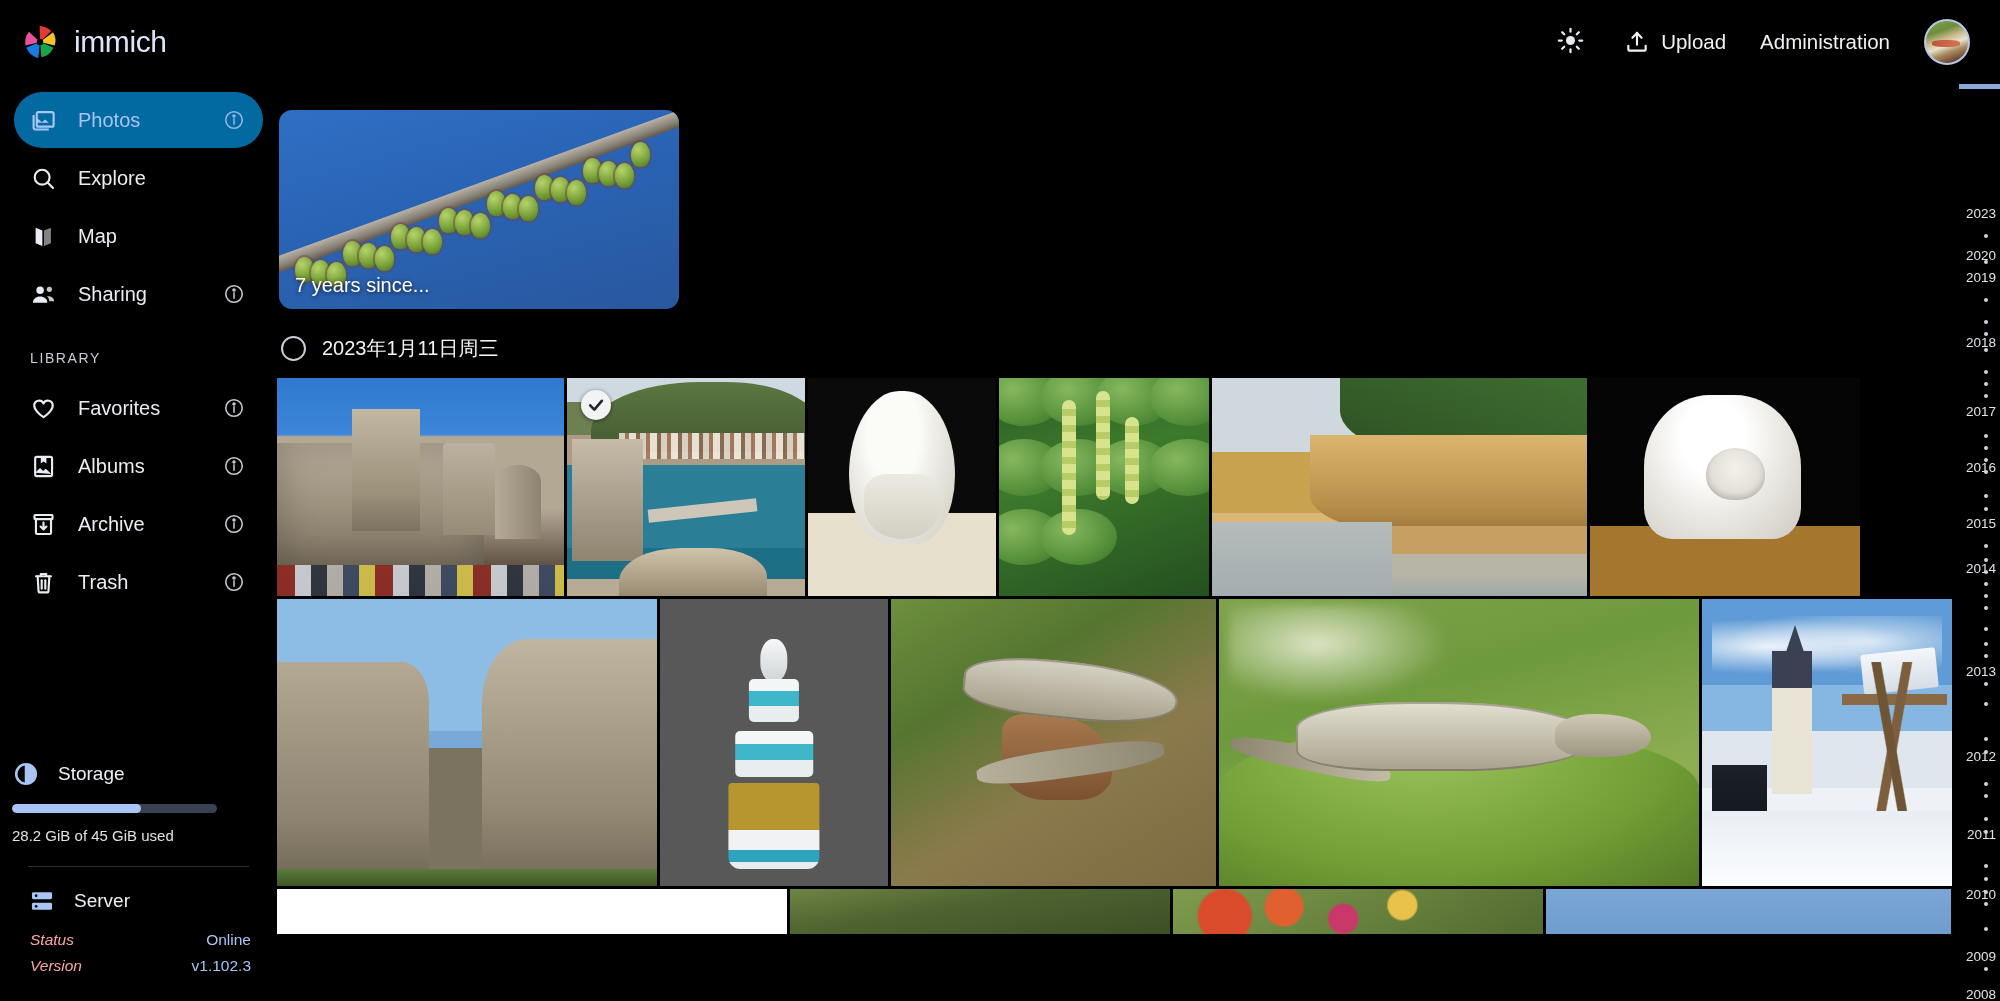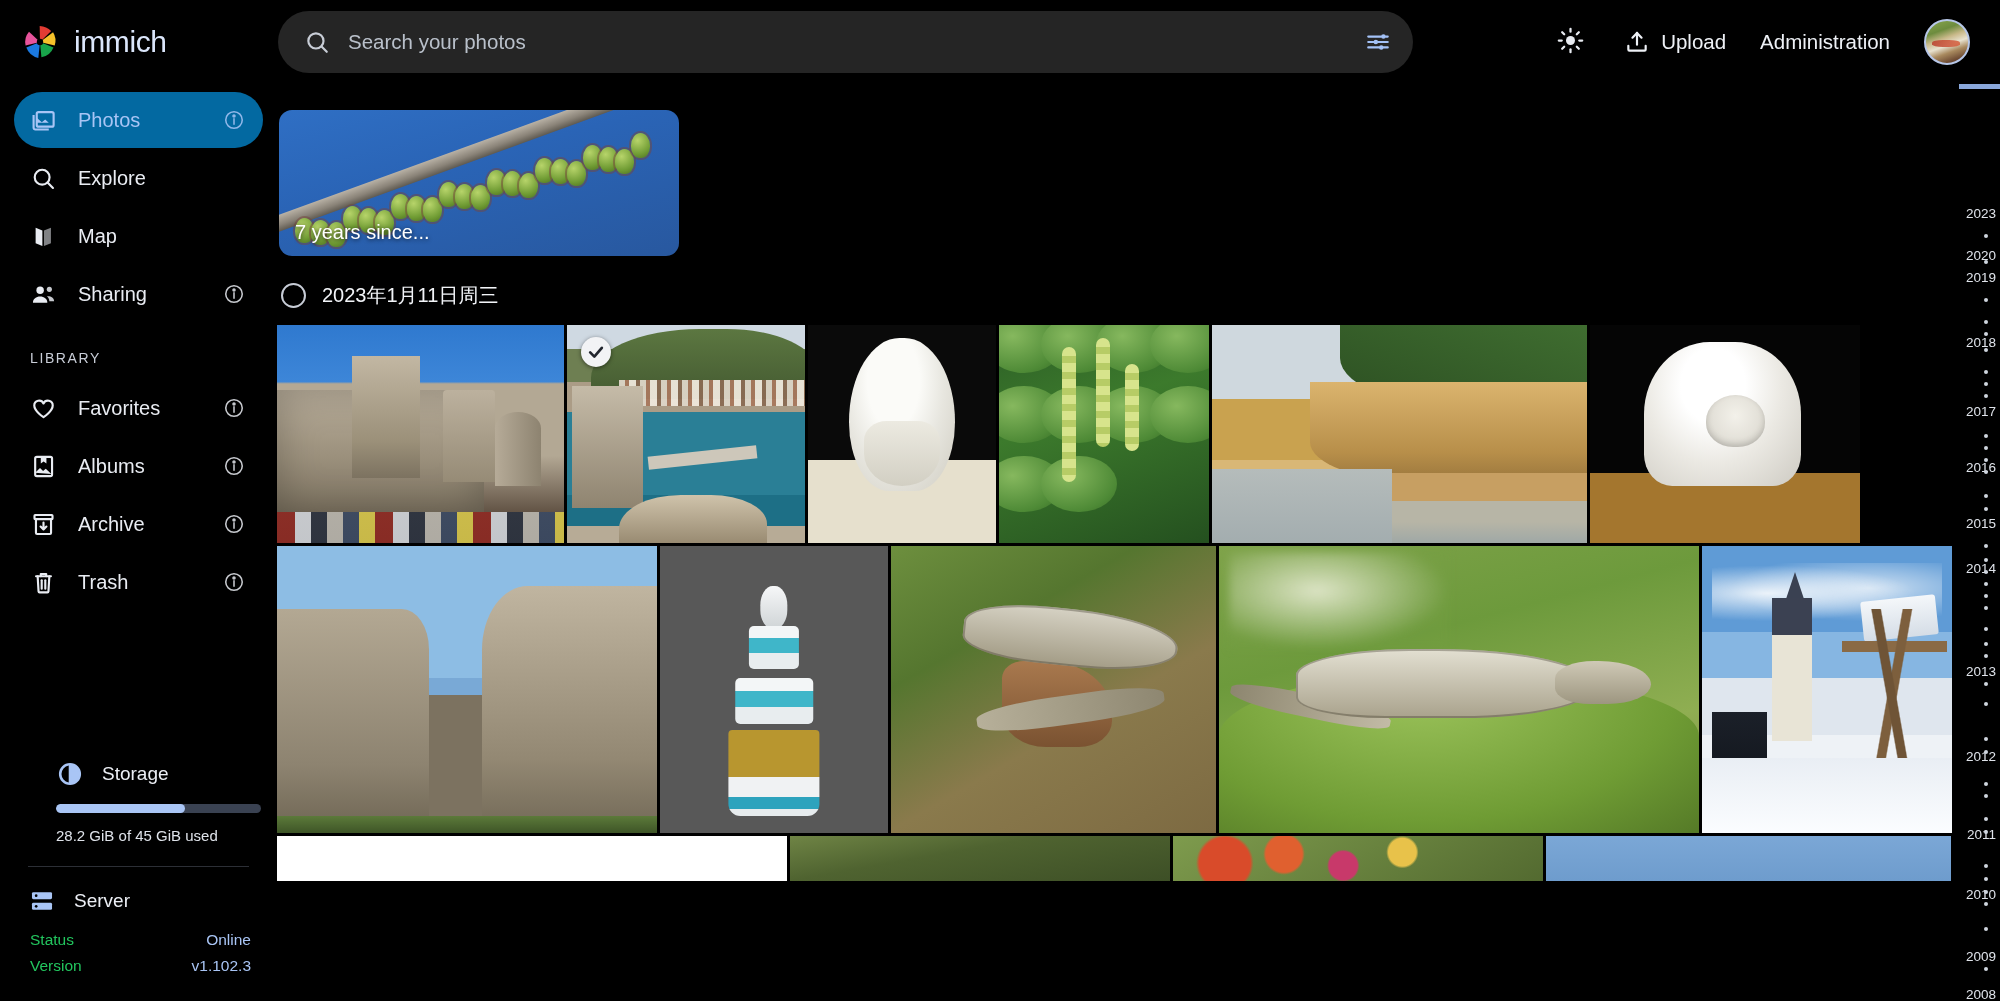--- a/index.html
+++ b/index.html
@@ -83,45 +83,45 @@
   .nav-item.active { background: #0369a1; color: #a9c5f5; }
   .nav-item.active .ni-ico { color: #a9c5f5; }
   .nav-item.active .ni-label { color: #a9c5f5; }
 
   .lib-title {
     font-size: 14px; letter-spacing: 1.6px; color: #c9ced8;
     padding: 26px 0 14px 30px;
   }
   .sidebar-spacer { flex: 1; }
 
-  .storage-box { padding: 0 26px 0 40px; margin-left: 16px; }
+  .storage-box { padding: 0 26px 0 12px; }
   .storage-head { display:flex; align-items:center; gap: 18px; margin-bottom: 16px; }
   .storage-head .st-ico { width: 28px; height:28px; color:#a9c5f5; display:flex; flex:0 0 28px; }
   .storage-head .st-label { font-size: 19px; color:#eceff5; }
   .progress-track { height: 9px; background:#3a4252; border-radius: 5px; overflow:hidden; width: 205px; }
   .progress-fill { height: 100%; background:#a9c5f5; border-radius: 5px; }
   .storage-text { font-size: 15px; color:#dfe3ea; margin-top: 14px; }
 
   .divider { height:1px; background:#2c2f36; margin: 22px 28px 0 28px; }
 
   .server-box { padding: 20px 26px 22px 28px; }
   .server-head { display:flex; align-items:center; gap: 18px; margin-bottom: 12px; }
   .server-head .sv-ico { width: 28px; height:28px; color:#a9c5f5; display:flex; flex:0 0 28px; }
   .server-head .sv-label { font-size: 19px; color:#eceff5; }
   .server-row { display:flex; justify-content:space-between; padding: 4px 0 4px 2px; font-size: 15.5px; }
-  .server-row .k { color:#22c55e; }
+  .server-row .k { color:#fca5a5;font-style:italic; }
   .server-row .v { color:#a9c5f5; }
 
   
   .main { flex: 1; min-width: 0; position: relative; overflow: hidden; background:#000; padding-left: 1px; }
   .main-inner { position:absolute; left:0; top:0; right:41px; bottom:0; overflow:hidden; }
 
   .memories { display:flex; gap: 35px; padding: 26px 0 0 2px; }
   .memory-card {
-    width: 400px; height: 146px; border-radius: 13px; overflow: hidden;
+    width: 400px; height: 199px; border-radius: 13px; overflow: hidden;
     position: relative; cursor: pointer; flex: 0 0 400px;
   }
   .memory-card .mc-label {
     position:absolute; left: 16px; bottom: 12px;
     font-size: 20px; color:#fff;
     text-shadow: 0 1px 4px rgba(0,0,0,.75);
   }
 
   
   .art-buds {
@@ -488,44 +488,20 @@
             <path d="M0,0 L 14,4 A16,16 0 0 1 3,15 Z" fill="#18a44a" transform="rotate(6)"></path>
             <path d="M0,0 L 0,16 A16,16 0 0 1 -13,7 Z" fill="#1b79e0" transform="rotate(6)"></path>
             <path d="M0,0 L -14,5 A16,16 0 0 1 -12,-9 Z" fill="#e7539b" transform="rotate(6)"></path>
             <circle r="3.2" fill="#000"></circle>
           </g>
         </svg>
       </div>
       <div class="brand-name">immich</div>
     </div>
 
-    <div class="searchwrap">
-      <div class="searchbar">
-        <span class="search-icon">
-          <svg viewBox="0 0 24 24" width="26" height="26" fill="none" stroke="currentColor" stroke-width="2" stroke-linecap="round">
-            <circle cx="11" cy="11" r="7"></circle>
-              <line x1="16.2" y1="16.2" x2="21" y2="21"></line>
-          </svg>
-        </span>
-        <input class="search-input" type="text" placeholder="Search your photos" style="">
-        <span class="tune-icon">
-          <svg viewBox="0 0 24 24" width="26" height="26" fill="none" stroke="currentColor" stroke-width="2" stroke-linecap="round">
-            <line x1="3" y1="7" x2="15" y2="7"></line>
-              <line x1="19" y1="7" x2="21" y2="7"></line>
-              <circle cx="17" cy="7" r="2.1" fill="currentColor" stroke="none"></circle>
-            <line x1="3" y1="12" x2="8" y2="12"></line>
-              <line x1="12" y1="12" x2="21" y2="12"></line>
-              <circle cx="10" cy="12" r="2.1" fill="currentColor" stroke="none"></circle>
-            <line x1="3" y1="17" x2="13" y2="17"></line>
-              <line x1="17" y1="17" x2="21" y2="17"></line>
-              <circle cx="15" cy="17" r="2.1" fill="currentColor" stroke="none"></circle>
-          </svg>
-        </span>
-      </div>
-    </div>
 
     <div class="header-right">
       <div class="icon-btn">
         <span>
           <svg viewBox="0 0 24 24" width="27" height="27" fill="none" stroke="currentColor" stroke-width="2" stroke-linecap="round">
             <circle cx="12" cy="12" r="4" fill="currentColor" stroke="none"></circle>
             <line x1="12" y1="1.6" x2="12" y2="4.2"></line>
               <line x1="12" y1="19.8" x2="12" y2="22.4"></line>
             <line x1="1.6" y1="12" x2="4.2" y2="12"></line>
               <line x1="19.8" y1="12" x2="22.4" y2="12"></line>

